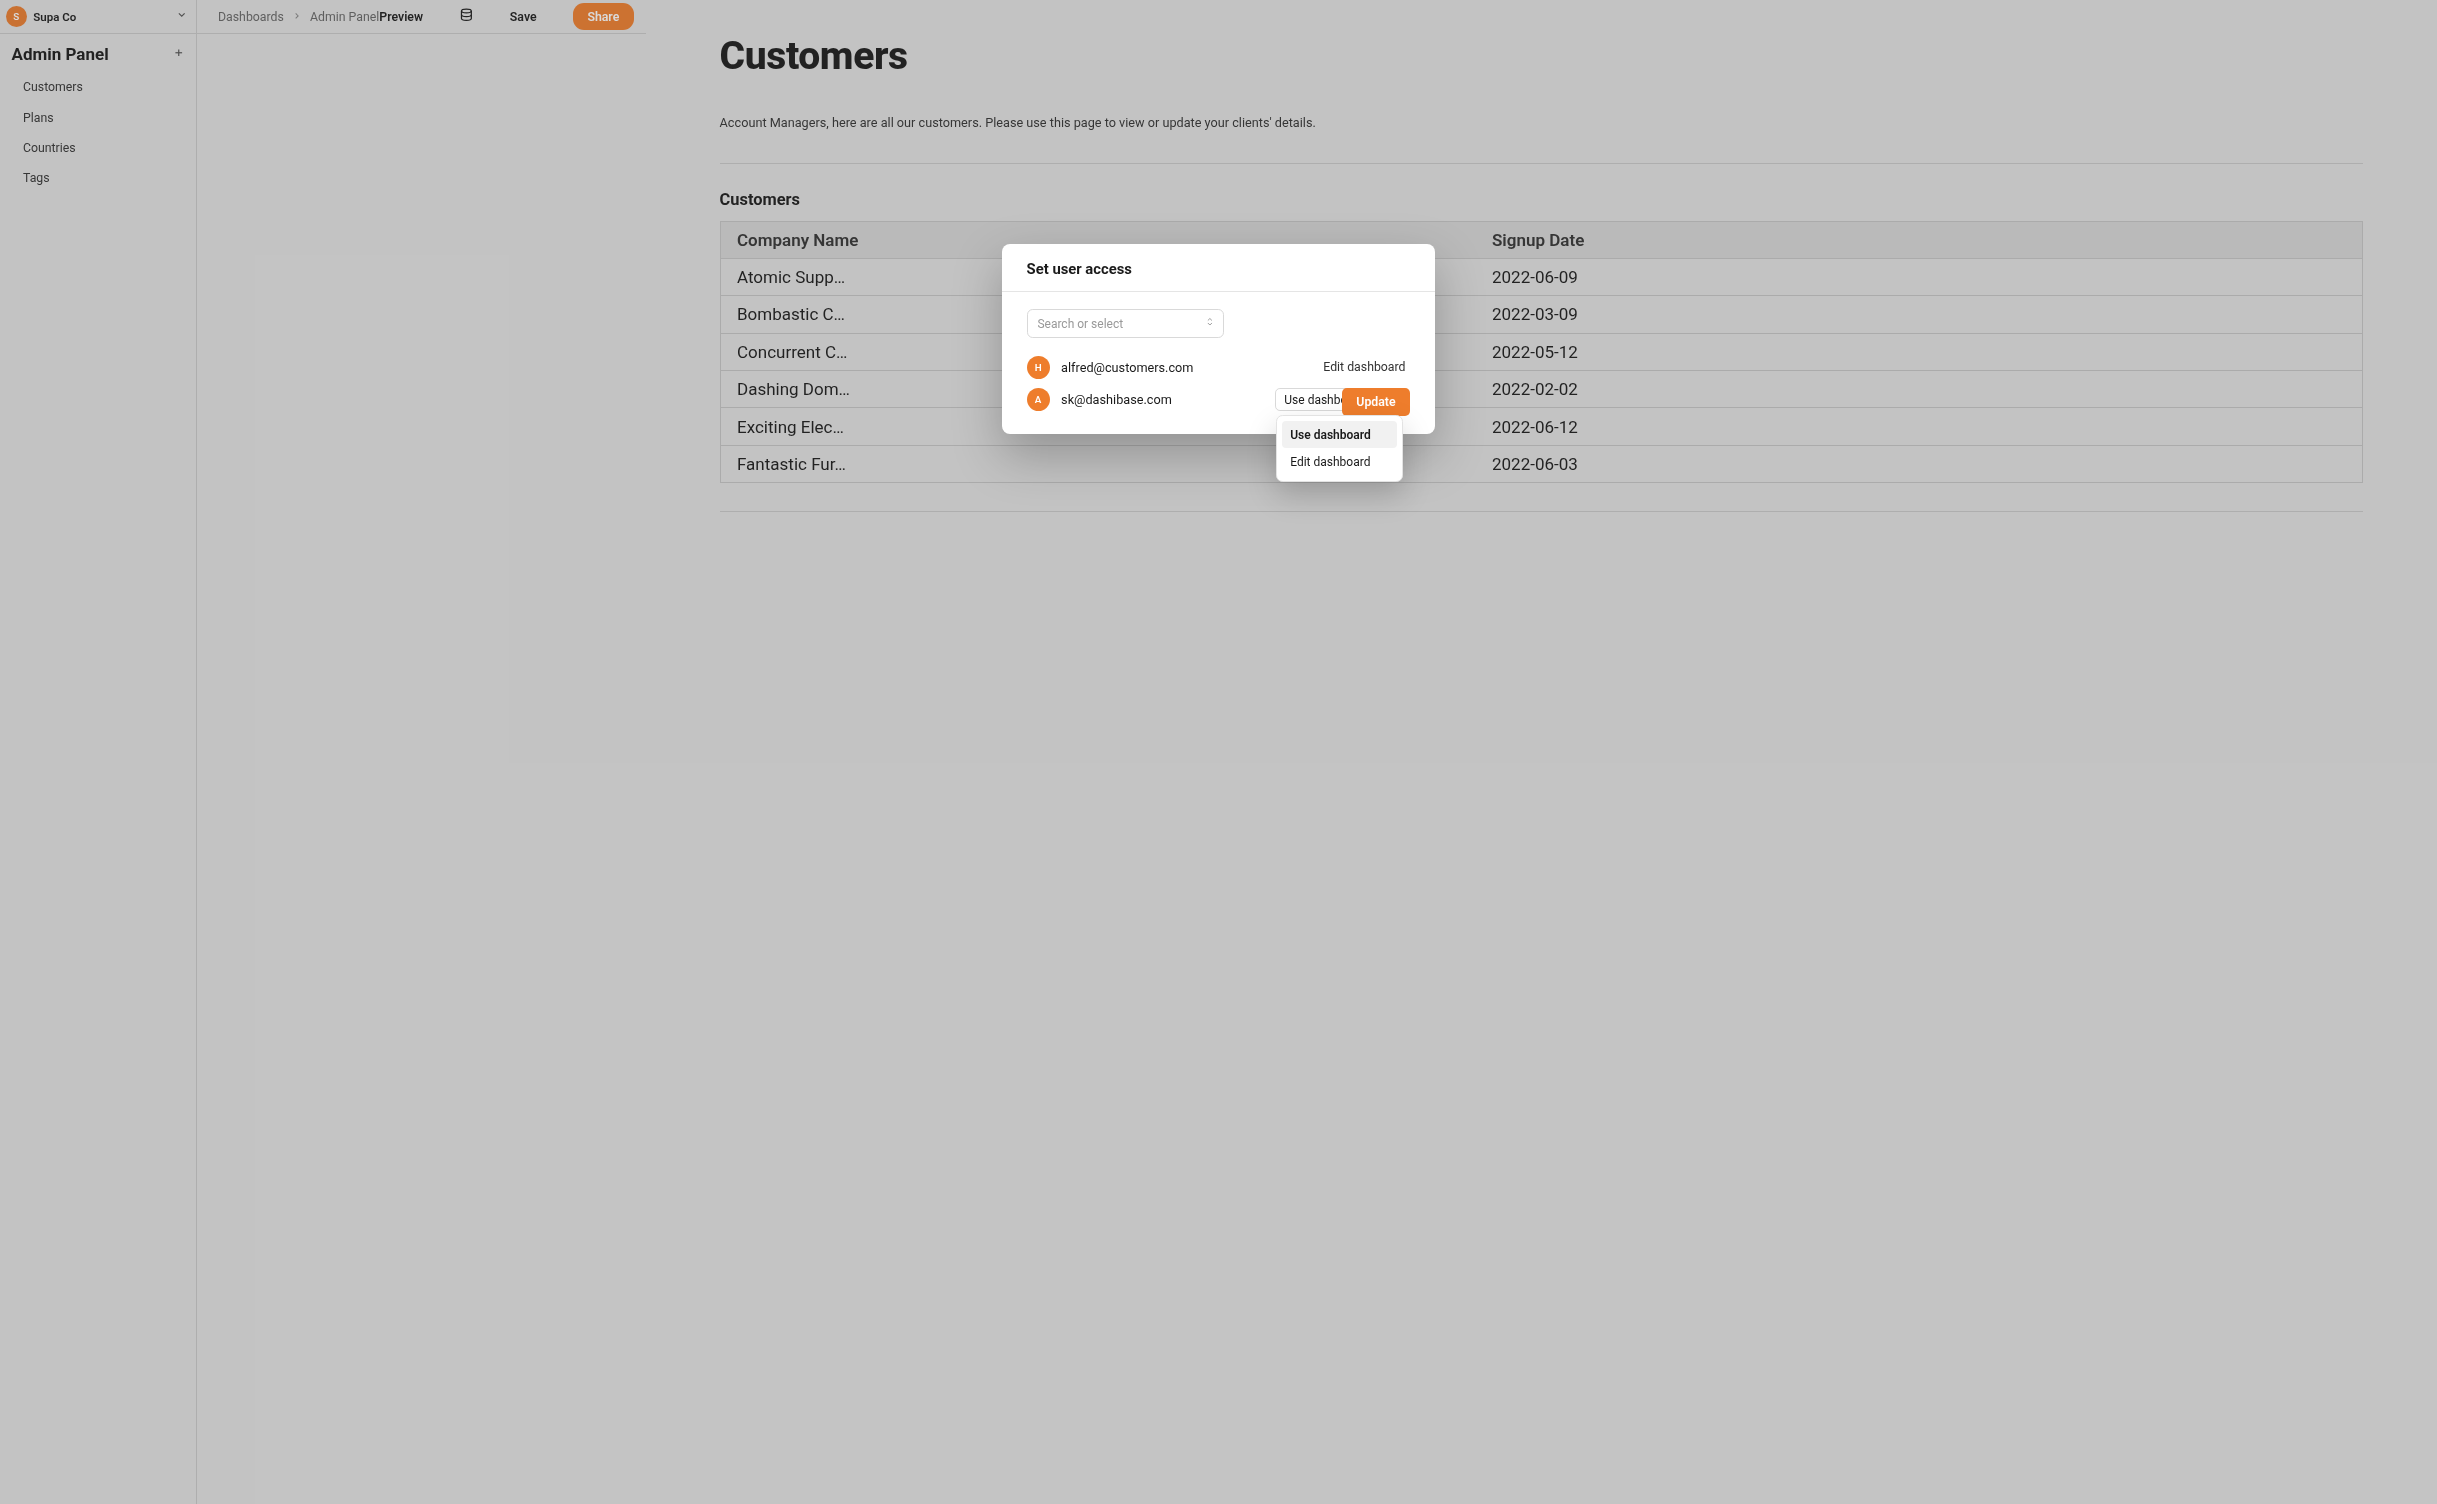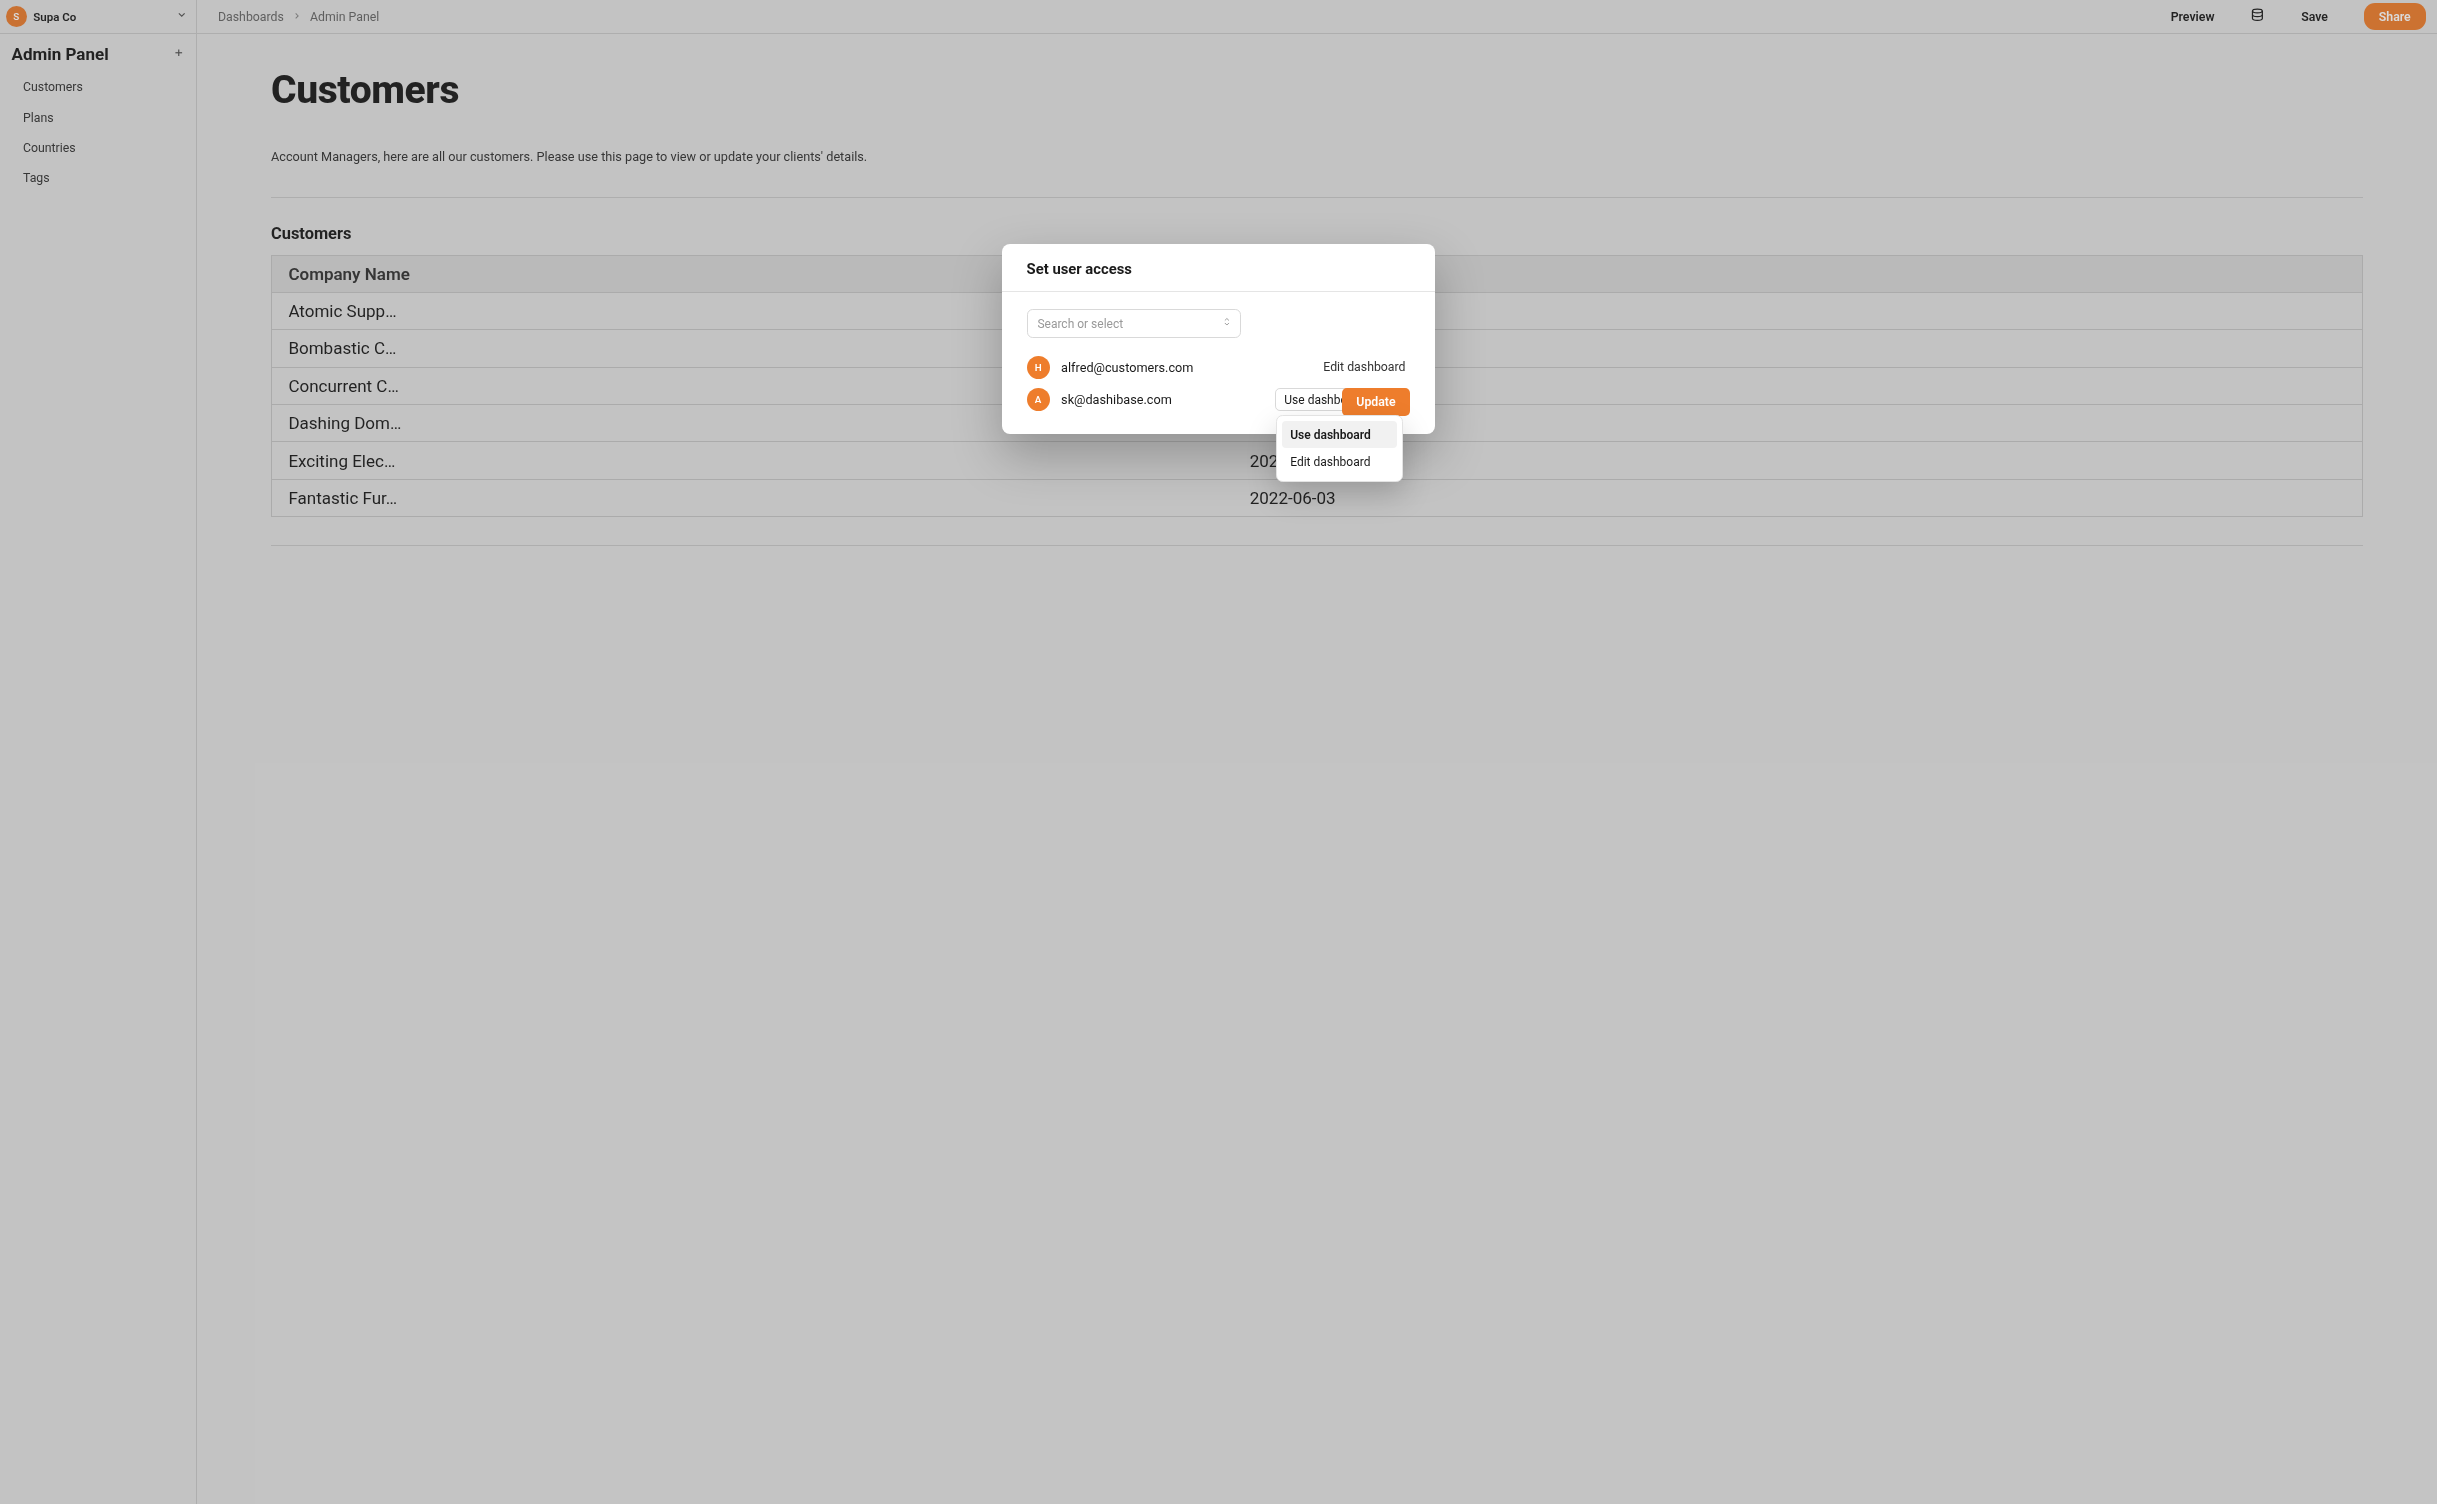--- a/index.html
+++ b/index.html
@@ -50,21 +50,21 @@
 
   .sidebar-nav { display: flex; flex-direction: column; }
   .sidebar-item {
     padding: 8.2px 11.5px 8.2px 23px;
     font-size: 12.3px;
     color: #333;
     cursor: pointer;
   }
 
   
-  .main { flex: 1; display: flex; flex-direction: column; justify-content: center; }
+  .main { flex: 1; display: flex; flex-direction: row; justify-content: center; }
   .topbar {
     height: 34px;
     border-bottom: 0.8px solid #c9c9c9;
     display: flex; align-items: center;
     padding: 0 11.5px 0 21px;
     justify-content: space-between;
   }
   .breadcrumb { display: flex; align-items: center; gap: 8.2px; color: #666; font-size: 12.3px; }
   .crumb-chevron svg { width: 9.8px; height: 9.8px; stroke: #888; }
   .topbar-actions { display: flex; align-items: center; gap: 36px; }
@@ -126,21 +126,21 @@
     position: relative;
   }
   .modal-header {
     padding: 16.4px 24.6px 13px 24.6px;
     border-bottom: 0.8px solid #e5e5e5;
   }
   .modal-title { font-size: 14.8px; font-weight: 700; }
   .modal-body { padding: 16.4px 24.6px 19.7px 24.6px; position: relative; }
 
   .searchsel {
-    width: 214px;
+    width: 197px;
     height: 29.5px;
     border: 0.8px solid #d9d9d9;
     border-radius: 5.7px;
     display: flex; align-items: center; justify-content: space-between;
     padding: 0 8.2px 0 9.8px;
     color: #999;
     font-size: 12px;
     margin-bottom: 14.8px;
   }
   .updown-icon svg { width: 9.8px; height: 11.5px; stroke: #888; }

